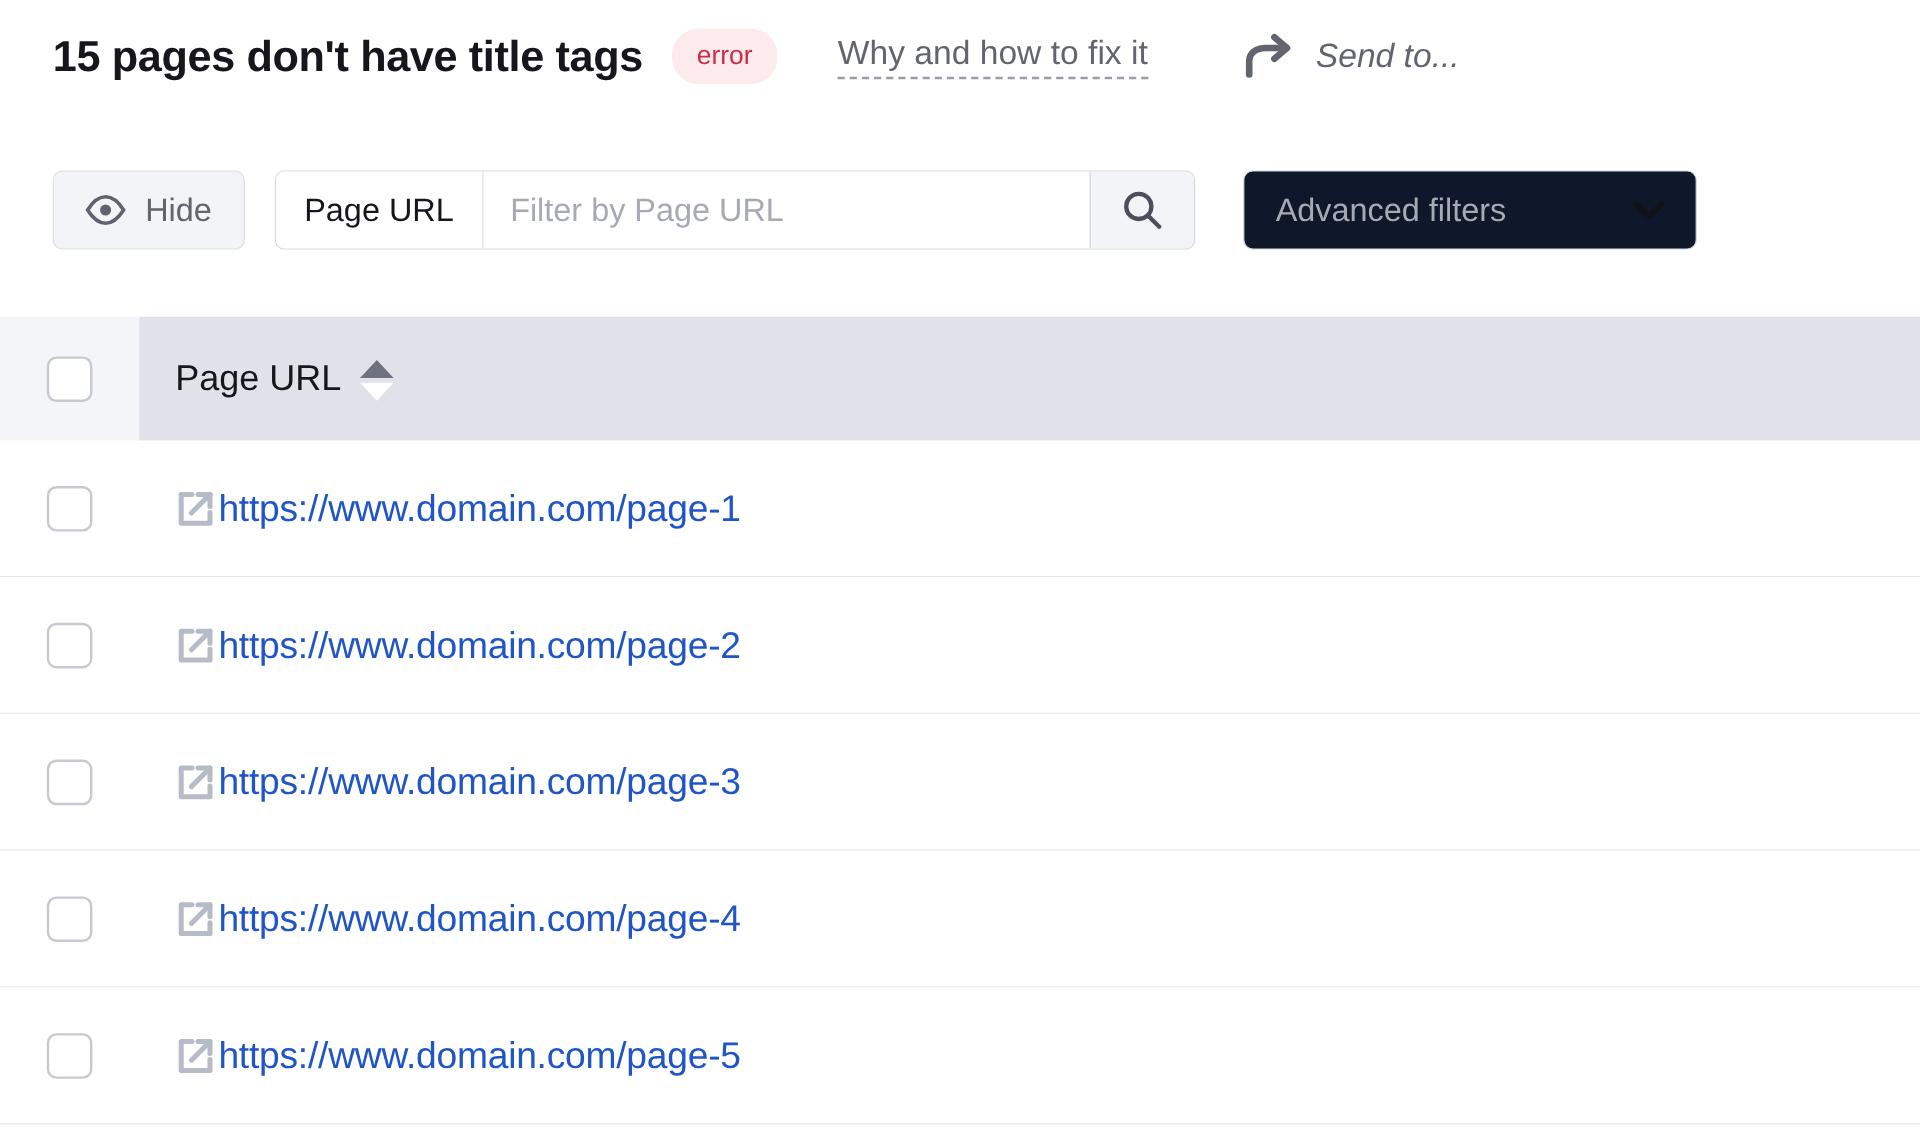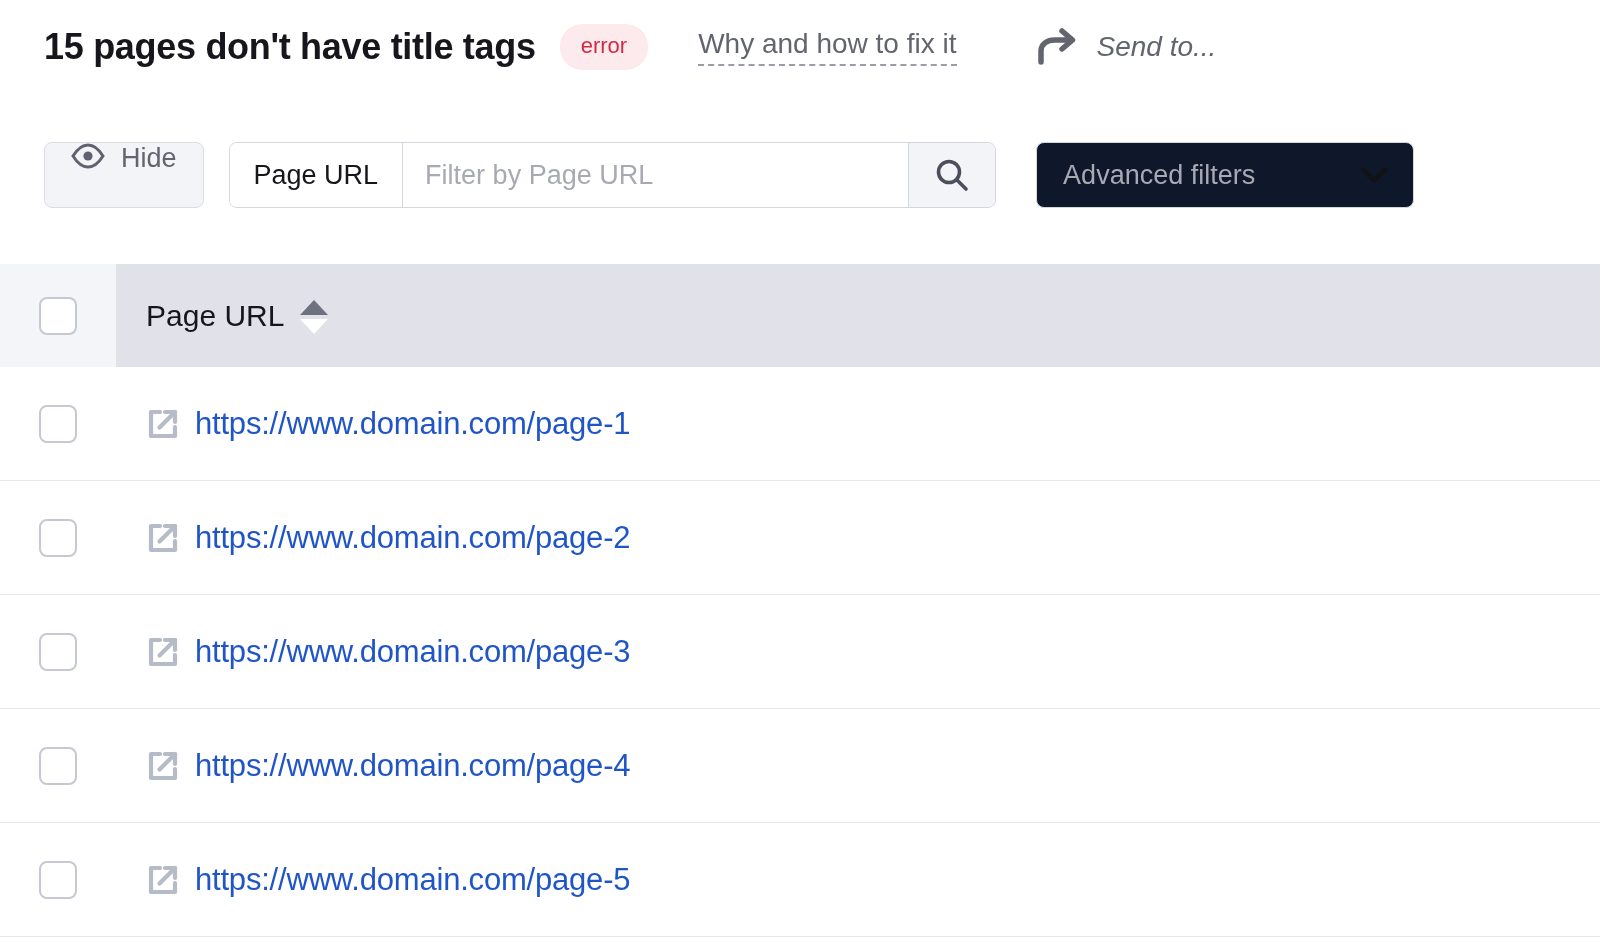--- a/index.html
+++ b/index.html
@@ -80,20 +80,21 @@
   .toolbar {
     position: absolute;
     left: 44px;
     top: 142px;
     display: flex;
     align-items: center;
     height: 66px;
   }
   .hide-btn {
     display: flex;
+    align-items: center;
     gap: 16px;
     height: 66px;
     padding: 0 26px;
     background: #f3f4f7;
     border: 1px solid #dcdee4;
     border-radius: 8px;
     color: #62656e;
     font-size: 27px;
     cursor: pointer;
   }
@@ -220,21 +221,21 @@
   .row-check {
     width: 116px;
     display: flex;
     align-items: center;
     justify-content: center;
   }
   .row-url {
     flex: 1;
     display: flex;
     align-items: center;
-    gap: 15px;
+    gap: 2px;
     padding-left: 30px;
   }
   .row-url a {
     font-size: 31px;
     color: #2055c8;
     text-decoration: none;
     letter-spacing: -0.2px;
   }
   .ext-icon { display: block; }
 

